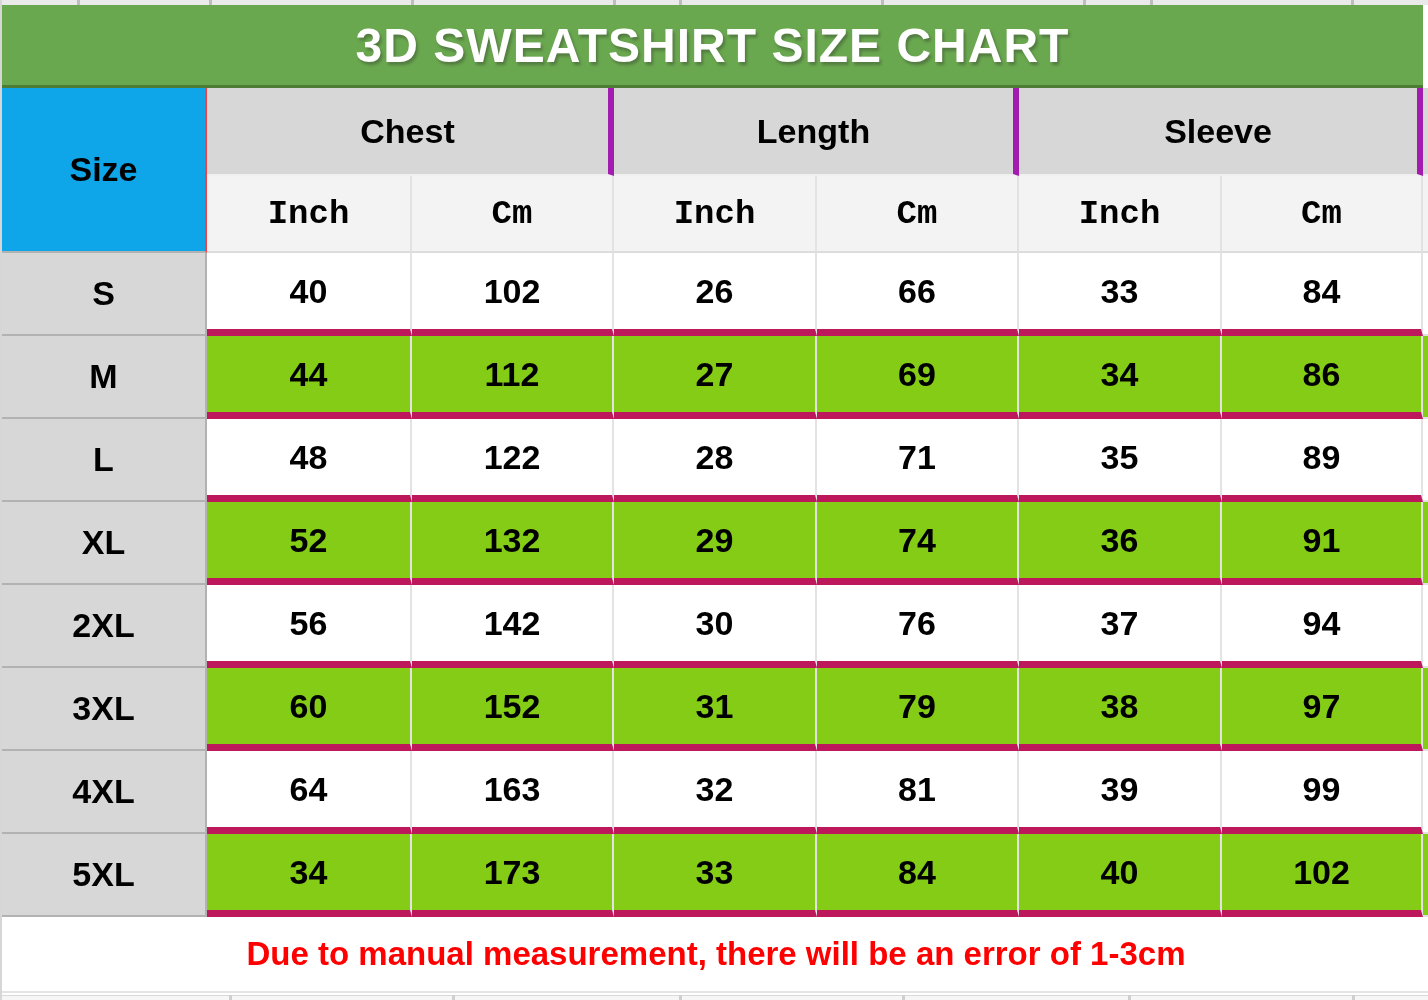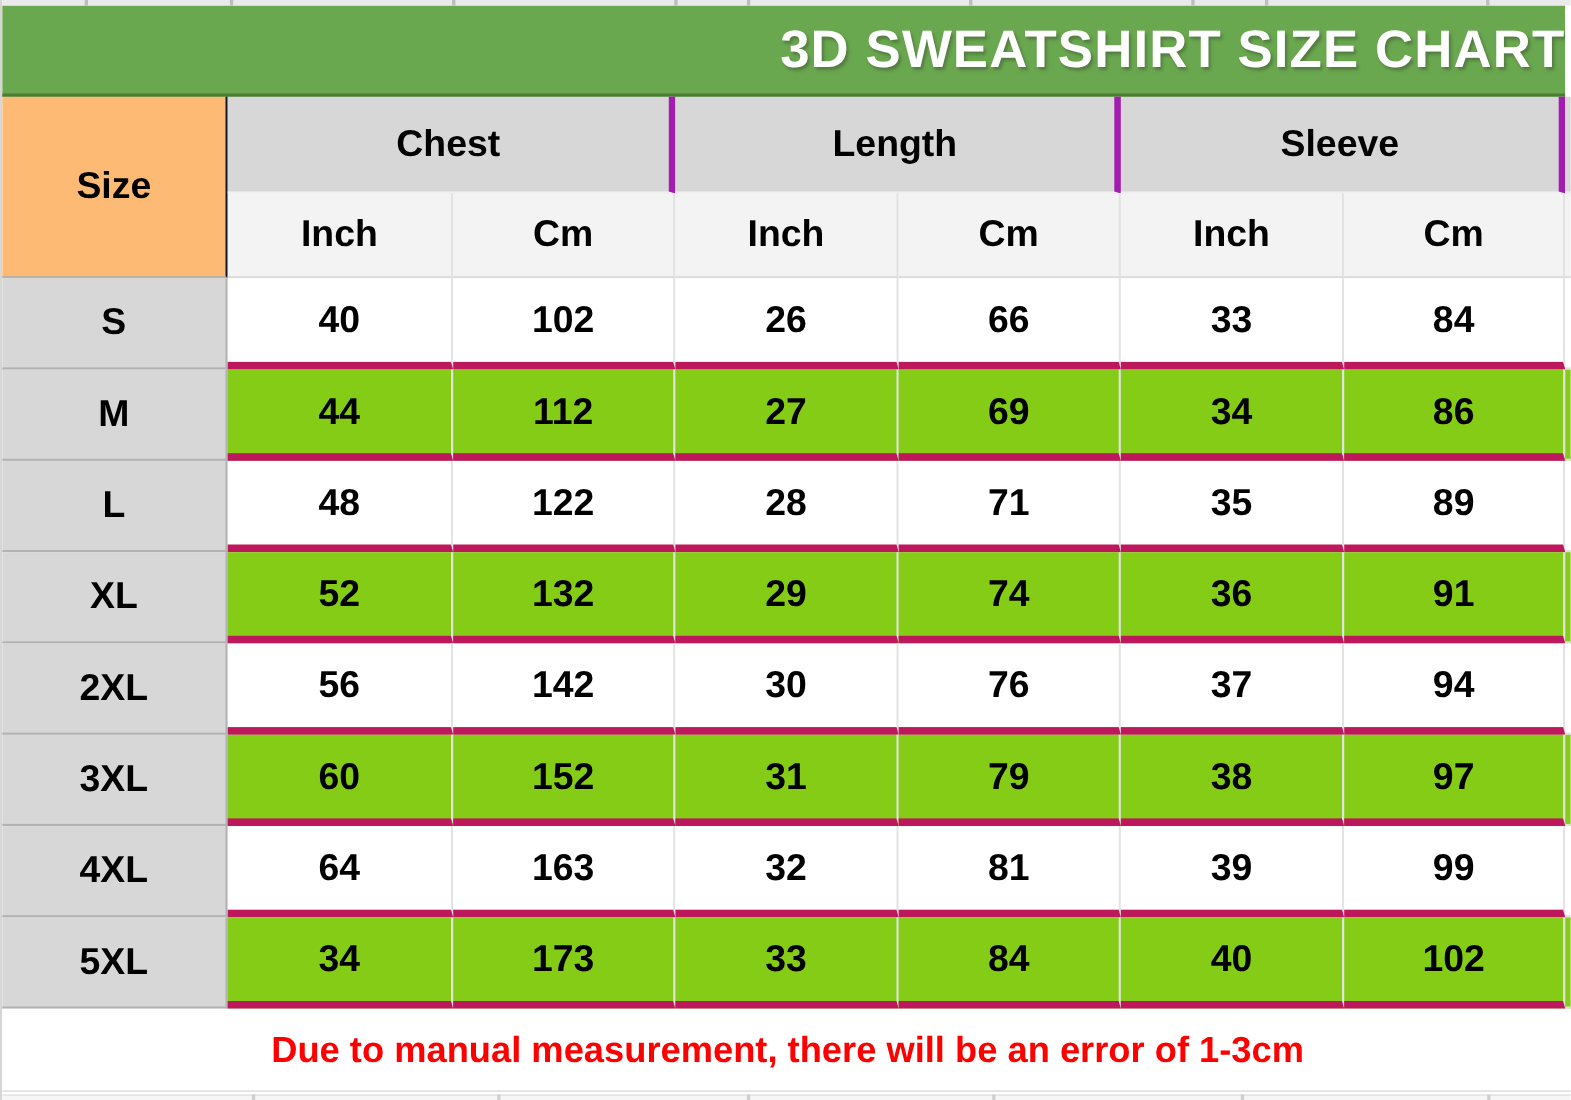--- a/index.html
+++ b/index.html
@@ -11,31 +11,31 @@
 
   
   .strip-top { position:relative; height:5px; background:#eaeaea; }
   .strip-top .tick { position:absolute; top:0; width:3px; height:5px; background:#bdbdbd; }
 
   table { border-collapse:separate; border-spacing:0; table-layout:fixed; width:1428px; }
   td { text-align:center; vertical-align:middle; overflow:hidden; }
 
   .banner { height:83px; background:#6aa84f; border-bottom:3px solid #4d7d35;
             color:#ffffff; font-weight:bold; font-size:48px; letter-spacing:1px;
-            text-shadow:2px 3px 3px rgba(40,40,40,0.35);text-align:right; }
+            text-shadow:2px 3px 3px rgba(40,40,40,0.35); }
   .sliver-white { background:#ffffff; }
 
-  .size-hd { background:#fdba74; font-weight:bold; font-size:34px;
-             border-right:2px solid #0f172a; border-bottom:2px solid #b2b2b2; }
+  .size-hd { background:#0ea5e9; font-weight:bold; font-size:34px;
+             border-right:2px solid #ef4444; border-bottom:2px solid #b2b2b2; }
   .grp { height:88px; background:#d7d7d7; font-weight:bold; font-size:34px;
          border-right:6px solid #a21caf; border-bottom:2px solid #f0f0f0; }
   .sliver-gray { background:#d7d7d7; border-bottom:2px solid #f0f0f0; }
 
   .unit { height:77px; background:#f3f3f3; font-weight:bold; font-size:34px;
-          border-right:2px solid #e2e2e2; border-bottom:2px solid #dcdcdc; }
+          border-right:2px solid #e2e2e2; border-bottom:2px solid #dcdcdc;font-family:Liberation Mono, monospace; }
   .sliver-lt { background:#f3f3f3; border-bottom:2px solid #dcdcdc; }
 
   tr.data-row td { height:83px; }
   .size-cell { background:#d7d7d7; font-weight:bold; font-size:34px;
                border-right:2px solid #b2b2b2; border-bottom:2px solid #b2b2b2; }
   .val { font-size:34px; font-weight:700; background:#ffffff;
          border-right:2px solid #e3e3e3; border-bottom:7px solid #be185d; }
   .sliver-row { background:#ffffff; border-bottom:2px solid #e0e0e0; }
   tr.alt .val, tr.alt .sliver-row { background:#84cc16; }
 

